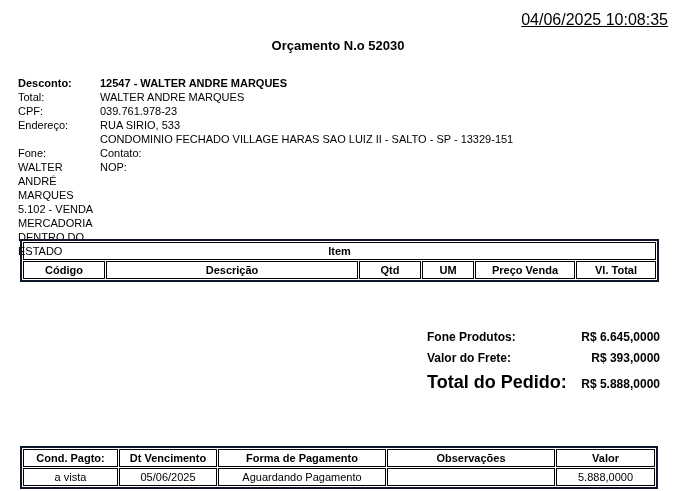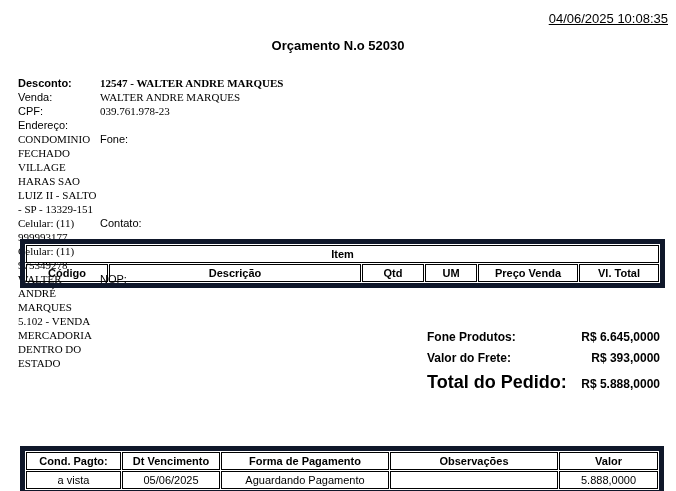--- a/index.html
+++ b/index.html
@@ -7,40 +7,40 @@
   body {
     width: 676px; height: 491px;
     position: relative;
     font-family: "Liberation Sans", sans-serif;
     color: #000;
     overflow: hidden;
   }
 
   .timestamp {
     position: absolute; top: 11px; right: 8px;
-    font-size: 13px; text-decoration: underline;
+    font-size: 16px; text-decoration: underline;
   }
 
   .doc-title {
     position: absolute; top: 38px; left: 0; width: 100%;
     text-align: center; font-size: 13px; font-weight: bold;
   }
 
   .client-info {
     position: absolute; top: 76px; left: 18px;
     display: grid; grid-template-columns: 82px auto;
     font-size: 11px; line-height: 14px;
   }
-  .client-info .val { white-space: pre-wrap; font-family: Liberation Serif, serif; }
+  .client-info .val { white-space: pre-wrap; }
   .client-info .b { font-weight: bold; }
 
   table.grid {
     position: absolute; left: 20px; width: 638px;
     border-collapse: separate; border-spacing: 1px;
-    border: 5px solid #0f172a;
+    border: 2px solid #0f172a;
     table-layout: fixed;
     font-size: 11px; line-height: 14px;
   }
   table.grid td, table.grid th { border: 1px solid #000; padding: 1px 5px; overflow: hidden; }
   table.grid th { font-weight: bold; }
   .items-table { top: 239px; }
   .payment-table { top: 446px; }
   .c { text-align: center; }
   .l { text-align: center; }
   .r { text-align: right; }
@@ -62,29 +62,29 @@
 </head>
 <body>
 
 <div class="timestamp">04/06/2025 10:08:35</div>
 
 <div class="doc-title">Orçamento N.o 52030</div>
 
 <div class="client-info">
   <div class="lab b">Desconto:</div>
   <div class="val b">12547 - WALTER ANDRE MARQUES</div>
-  <div class="lab">Venda:</div>
+  <div class="lab">Total:</div>
   <div class="val">WALTER ANDRE MARQUES</div>
   <div class="lab">CPF:</div>
   <div class="val">039.761.978-23</div>
   <div class="lab">Endereço:</div>
+  <div class="val">RUA SIRIO, 533</div>
   <div class="lab"></div>
   <div class="val">CONDOMINIO FECHADO VILLAGE HARAS SAO LUIZ II - SALTO - SP - 13329-151</div>
   <div class="lab">Fone:</div>
-  <div class="val">Celular: (11) 999993177   Celular: (11) 975349278</div>
   <div class="lab">Contato:</div>
   <div class="val">WALTER ANDRÉ MARQUES</div>
   <div class="lab">NOP:</div>
   <div class="val">5.102 - VENDA MERCADORIA DENTRO DO ESTADO</div>
 </div>
 
 <table class="grid items-table">
   <colgroup>
     <col style="width:82px">
       <col style="width:252px">

